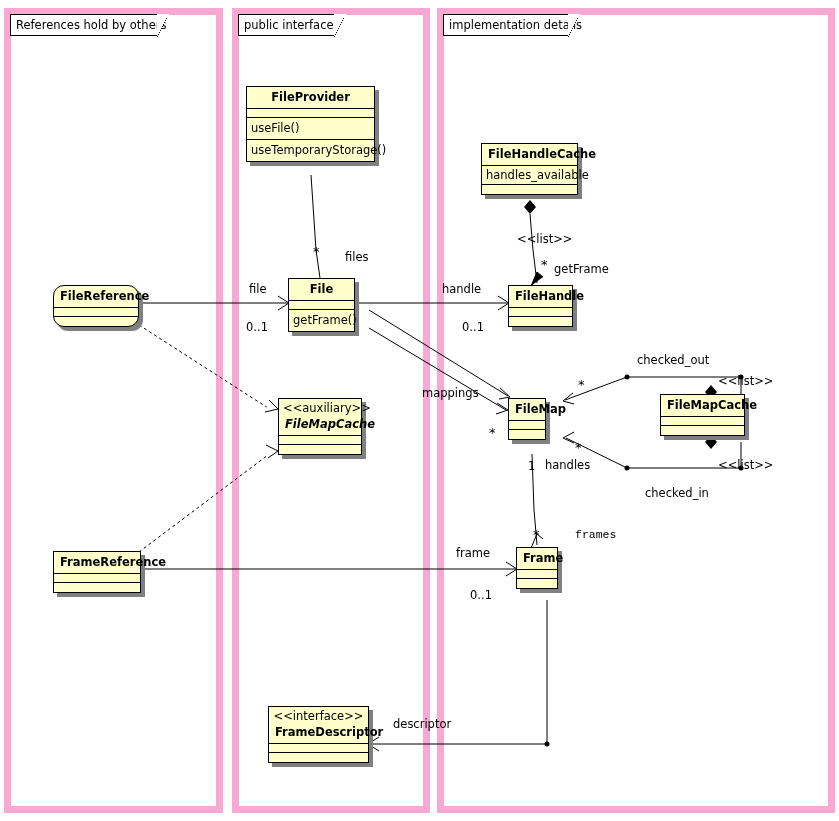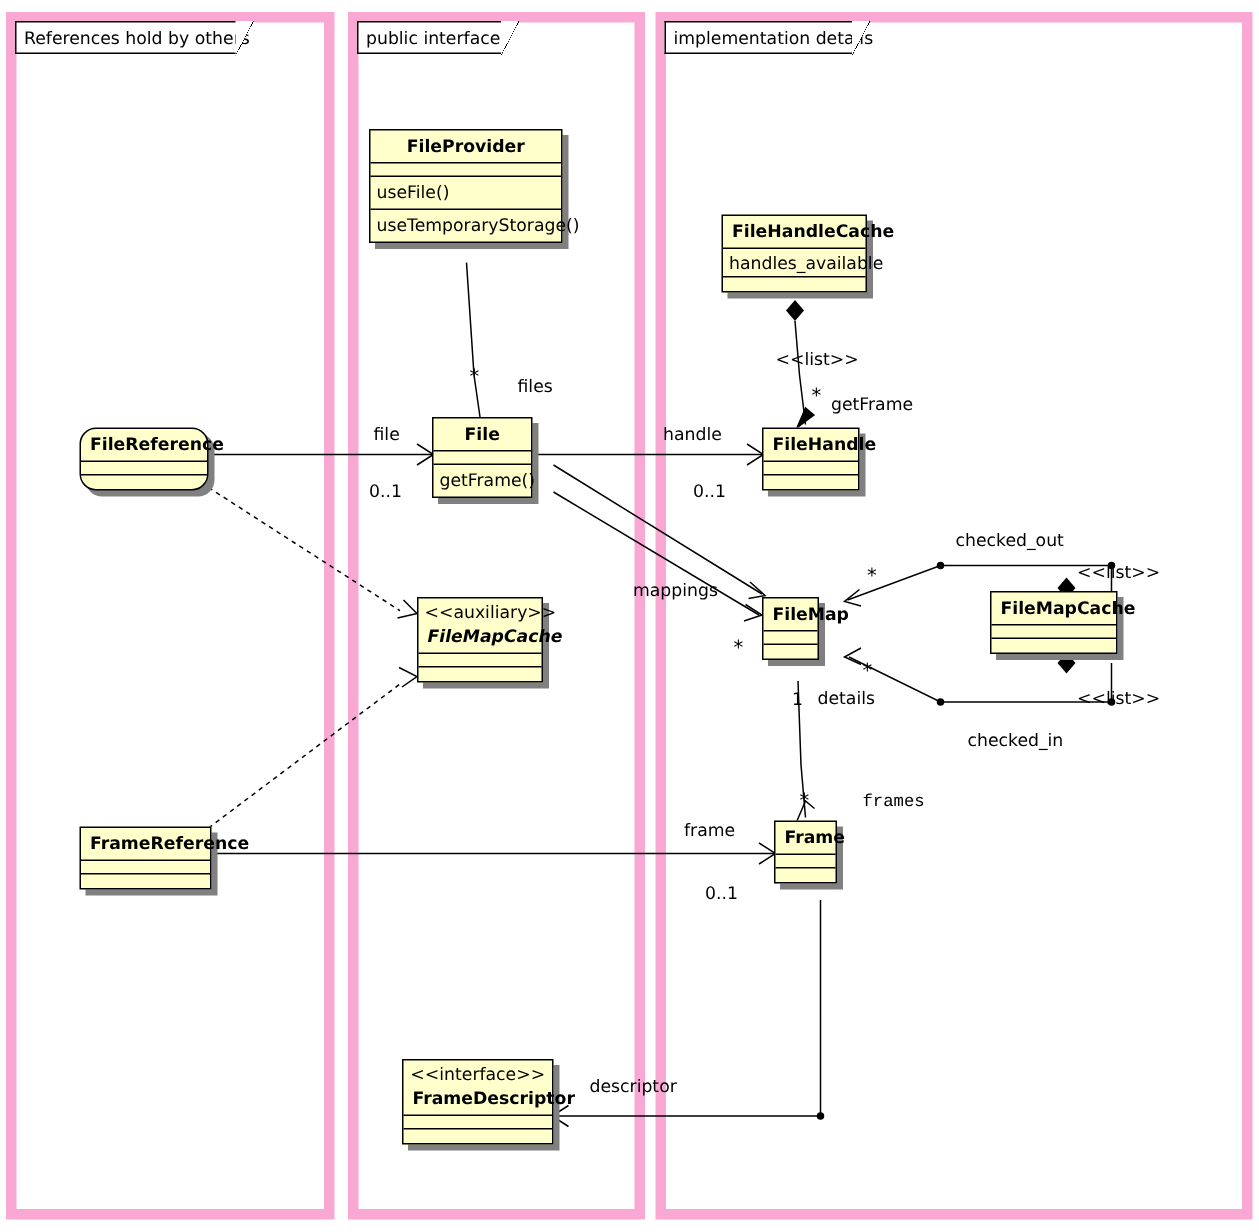--- a/index.html
+++ b/index.html
@@ -284,21 +284,21 @@
   <div class="lbl star" style="left:489px; top:429px;">*</div>
   <div class="lbl star" style="left:575px; top:444px;">*</div>
 
   <div class="lbl" style="left:637px; top:337px;margin-top:16px;">checked_out</div>
   <div class="lbl" style="left:645px; top:486px;">checked_in</div>
 
   <div class="lbl" style="left:718px; top:374px;">&lt;&lt;list&gt;&gt;</div>
   <div class="lbl" style="left:718px; top:458px;">&lt;&lt;list&gt;&gt;</div>
 
   <div class="lbl" style="left:528px; top:459px;">1</div>
-  <div class="lbl" style="left:545px; top:458px;">details</div>
+  <div class="lbl" style="left:545px; top:458px;">handles</div>
 
   <div class="lbl star" style="left:533px; top:531px;">*</div>
   <div class="lbl" style="left:575px; top:528px;font-family:Liberation Mono, monospace;">frames</div>
 
   <div class="lbl" style="left:456px; top:546px;">frame</div>
   <div class="lbl" style="left:470px; top:588px;">0..1</div>
 
   <div class="lbl" style="left:393px; top:717px;">descriptor</div>
 
 </div>

